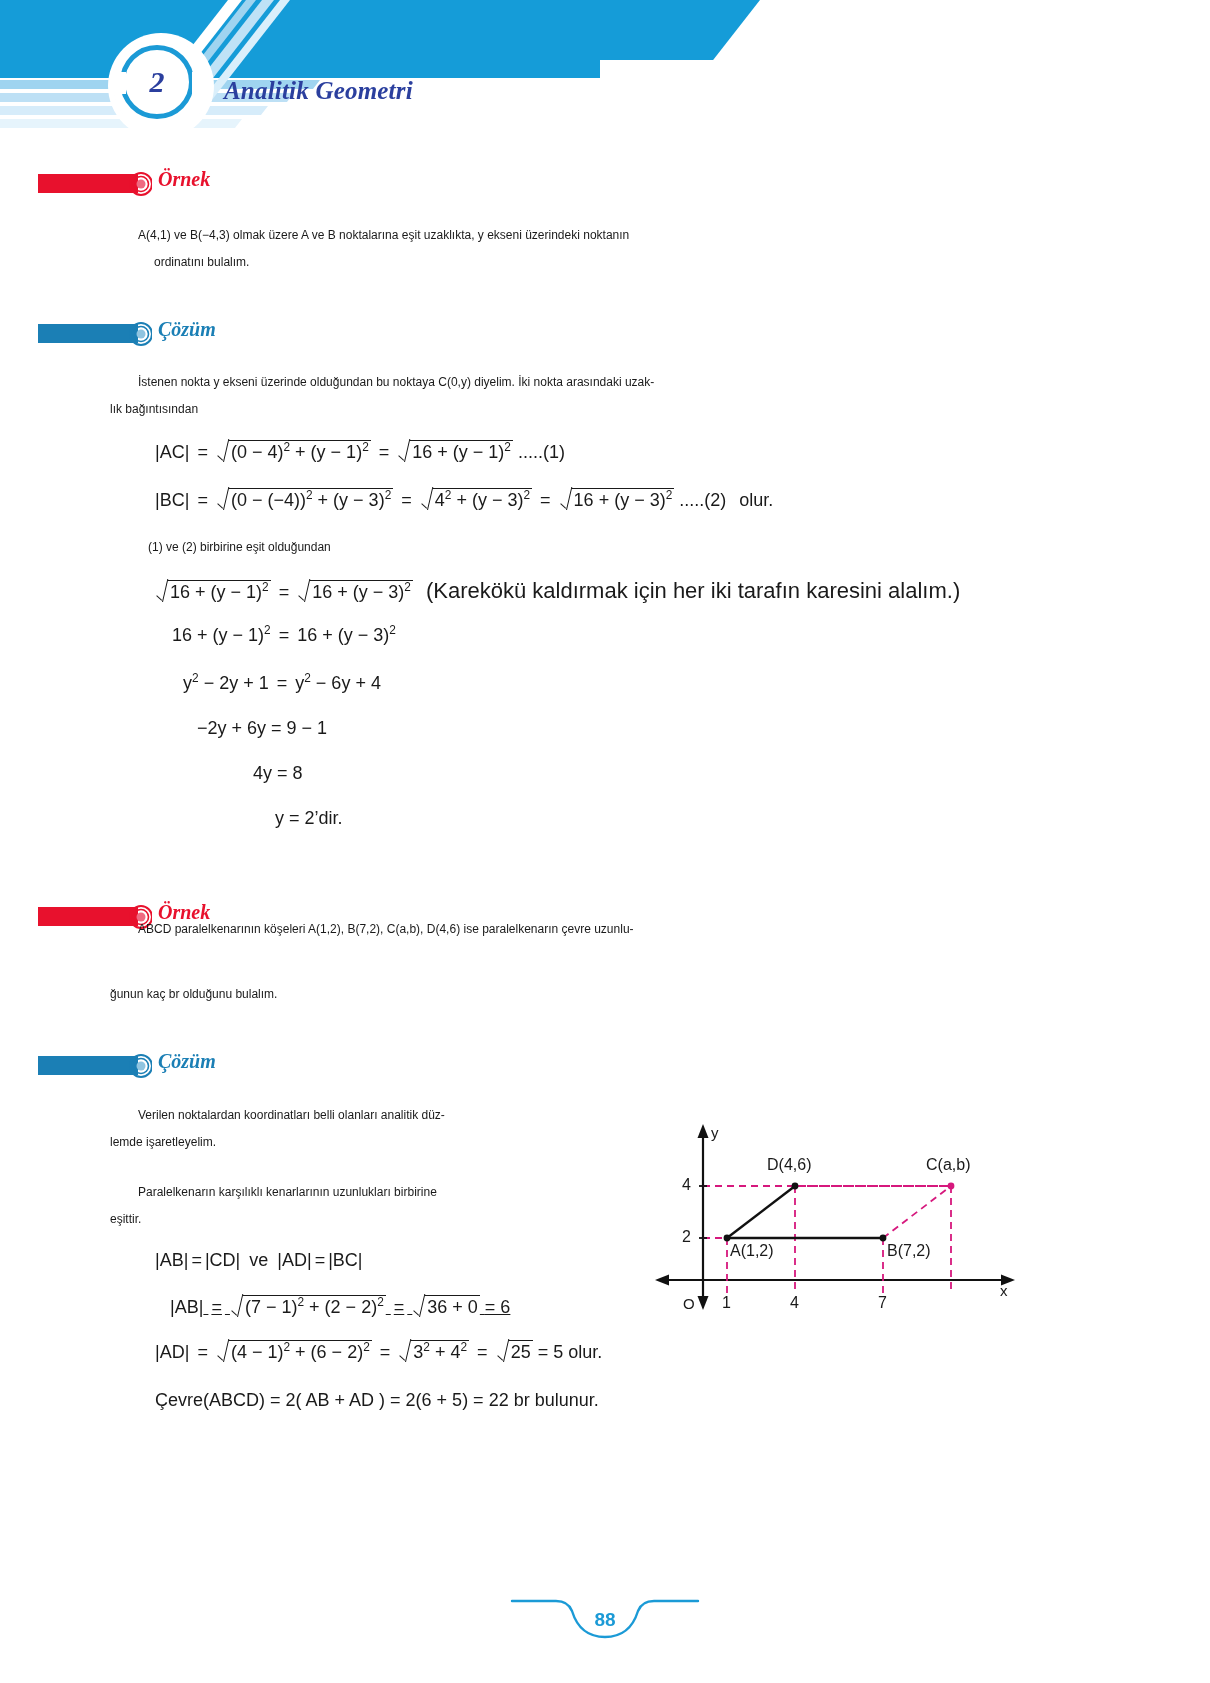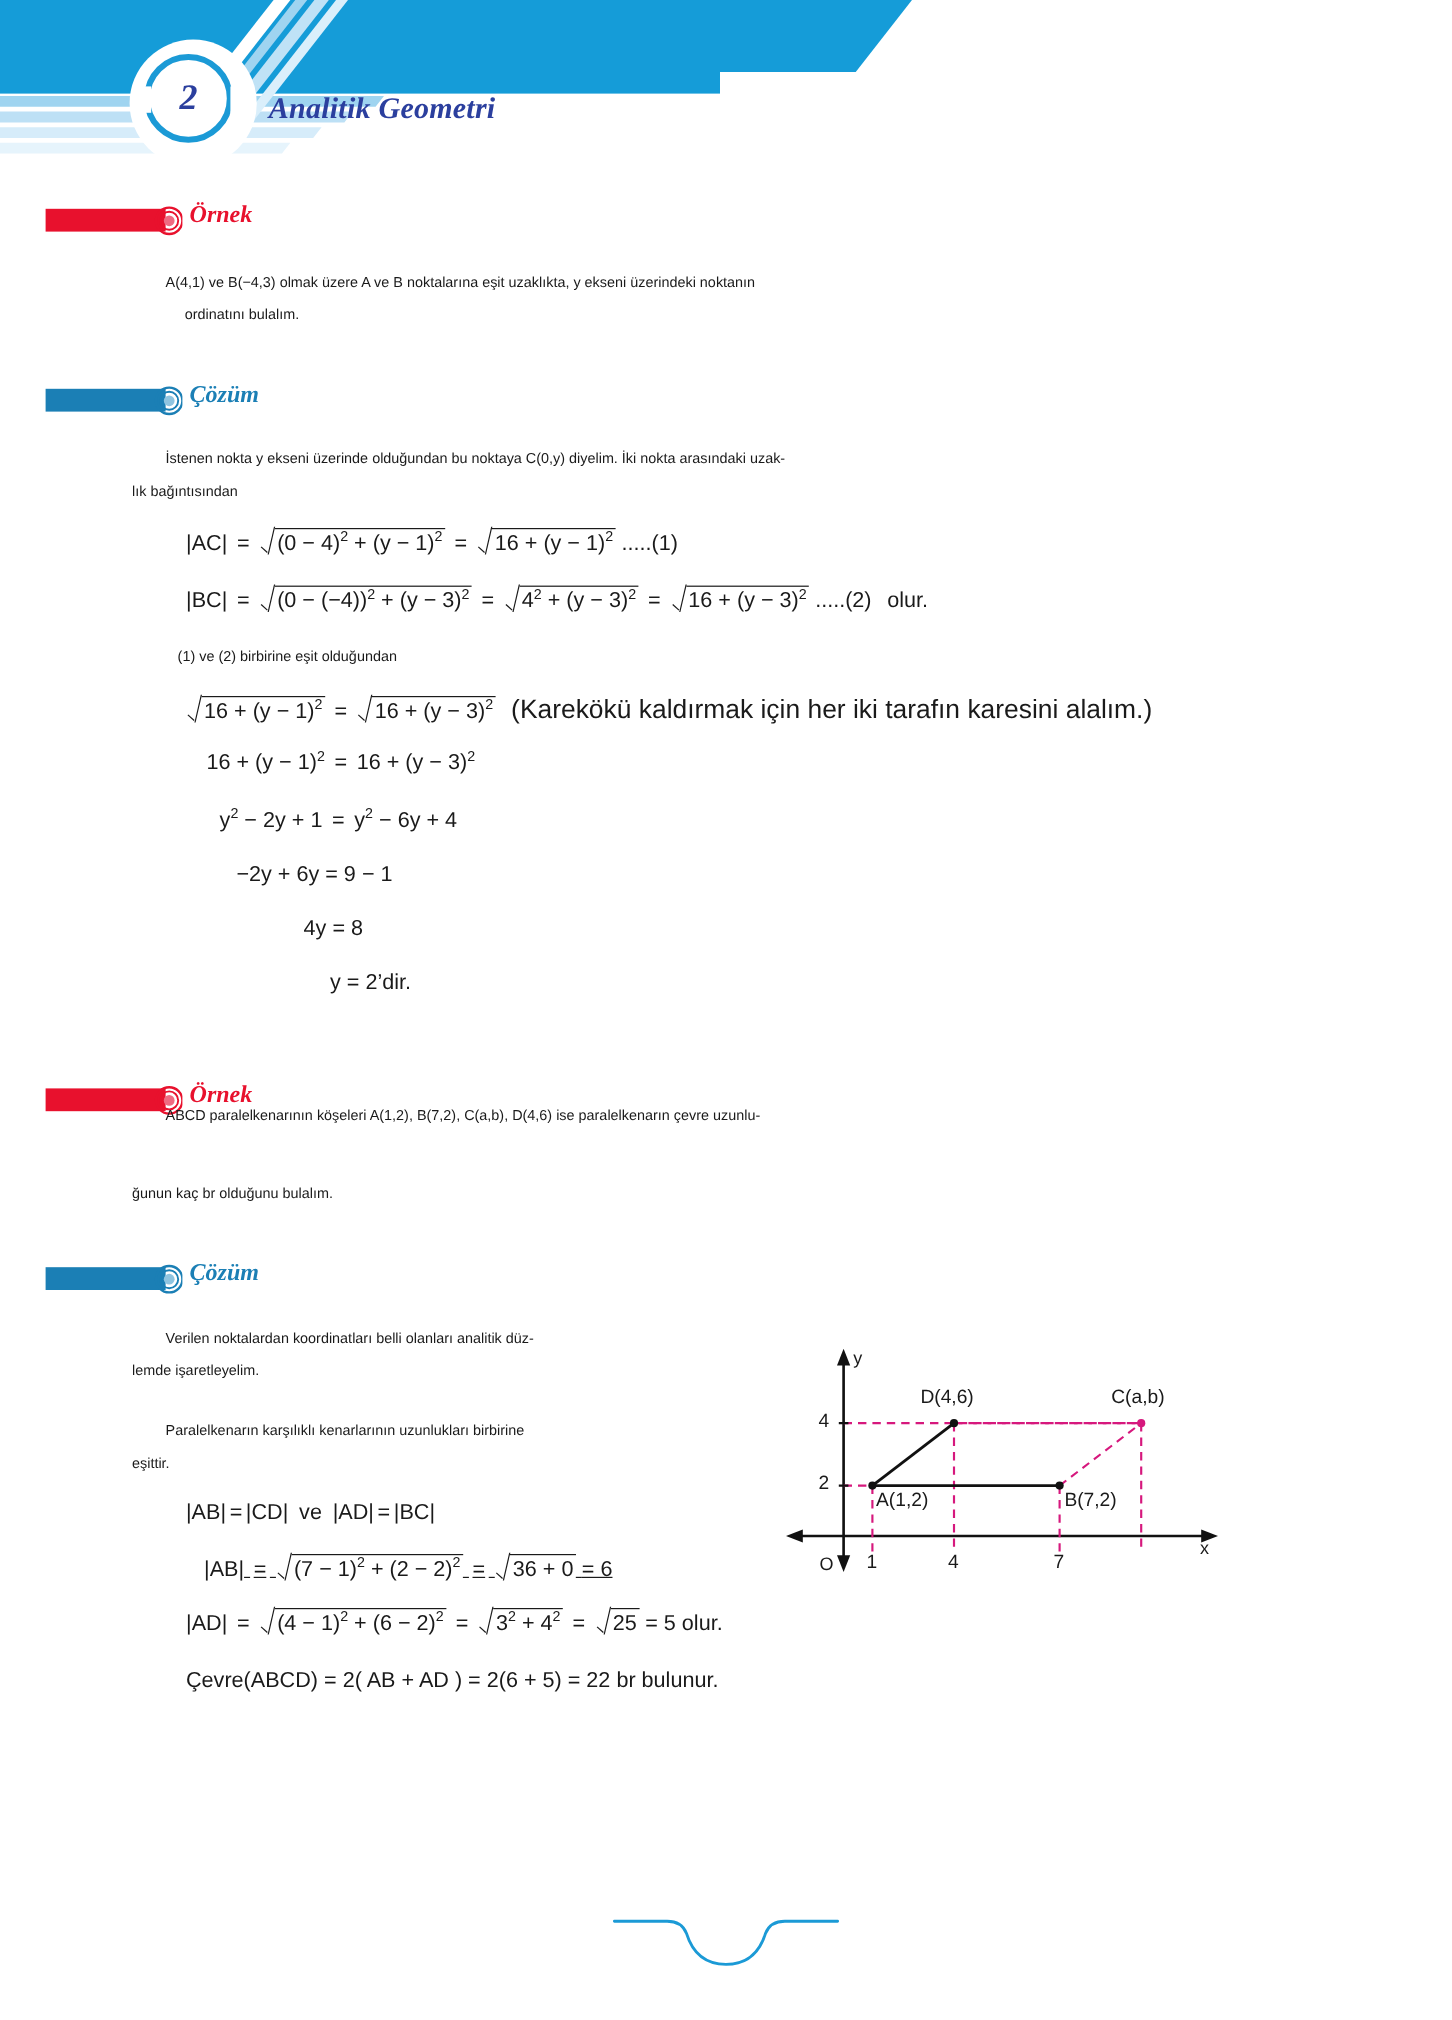--- a/index.html
+++ b/index.html
@@ -460,13 +460,14 @@
   <span class="rad"><span class="tick"></span><span class="bar"><span>25</span></span></span>
   <span>= 5 olur.</span>
 </div>
 
 <div class="mathline" style="left:155px; top:1390px;">Çevre(ABCD) = 2( AB + AD ) = 2(6 + 5) = 22 br bulunur.</div>
 
 <div class="footer">
   <svg width="190" height="46" viewBox="0 0 190 46">
     <path d="M2 4 L46 4 Q58 4 62 14 Q70 40 95 40 Q120 40 128 14 Q132 4 144 4 L188 4" fill="none" stroke="#1b9ad6" stroke-width="2.4" stroke-linecap="round"></path>
   </svg>
+  <div class="pagenum">88</div>
 </div>
 
 </body></html>

